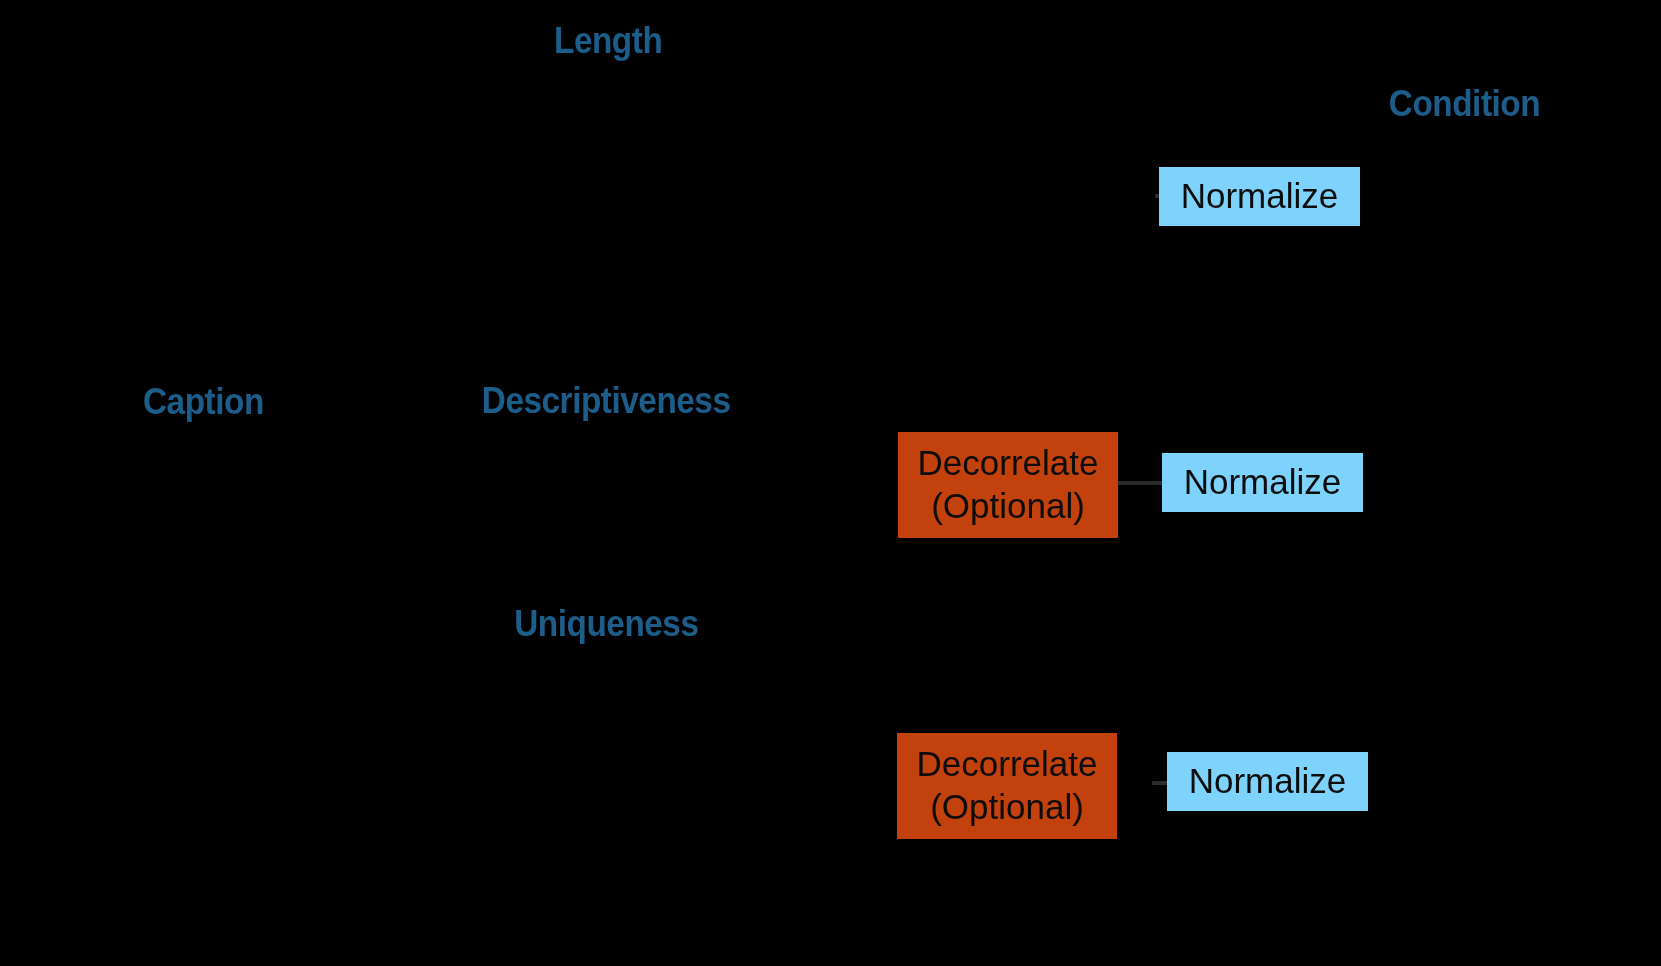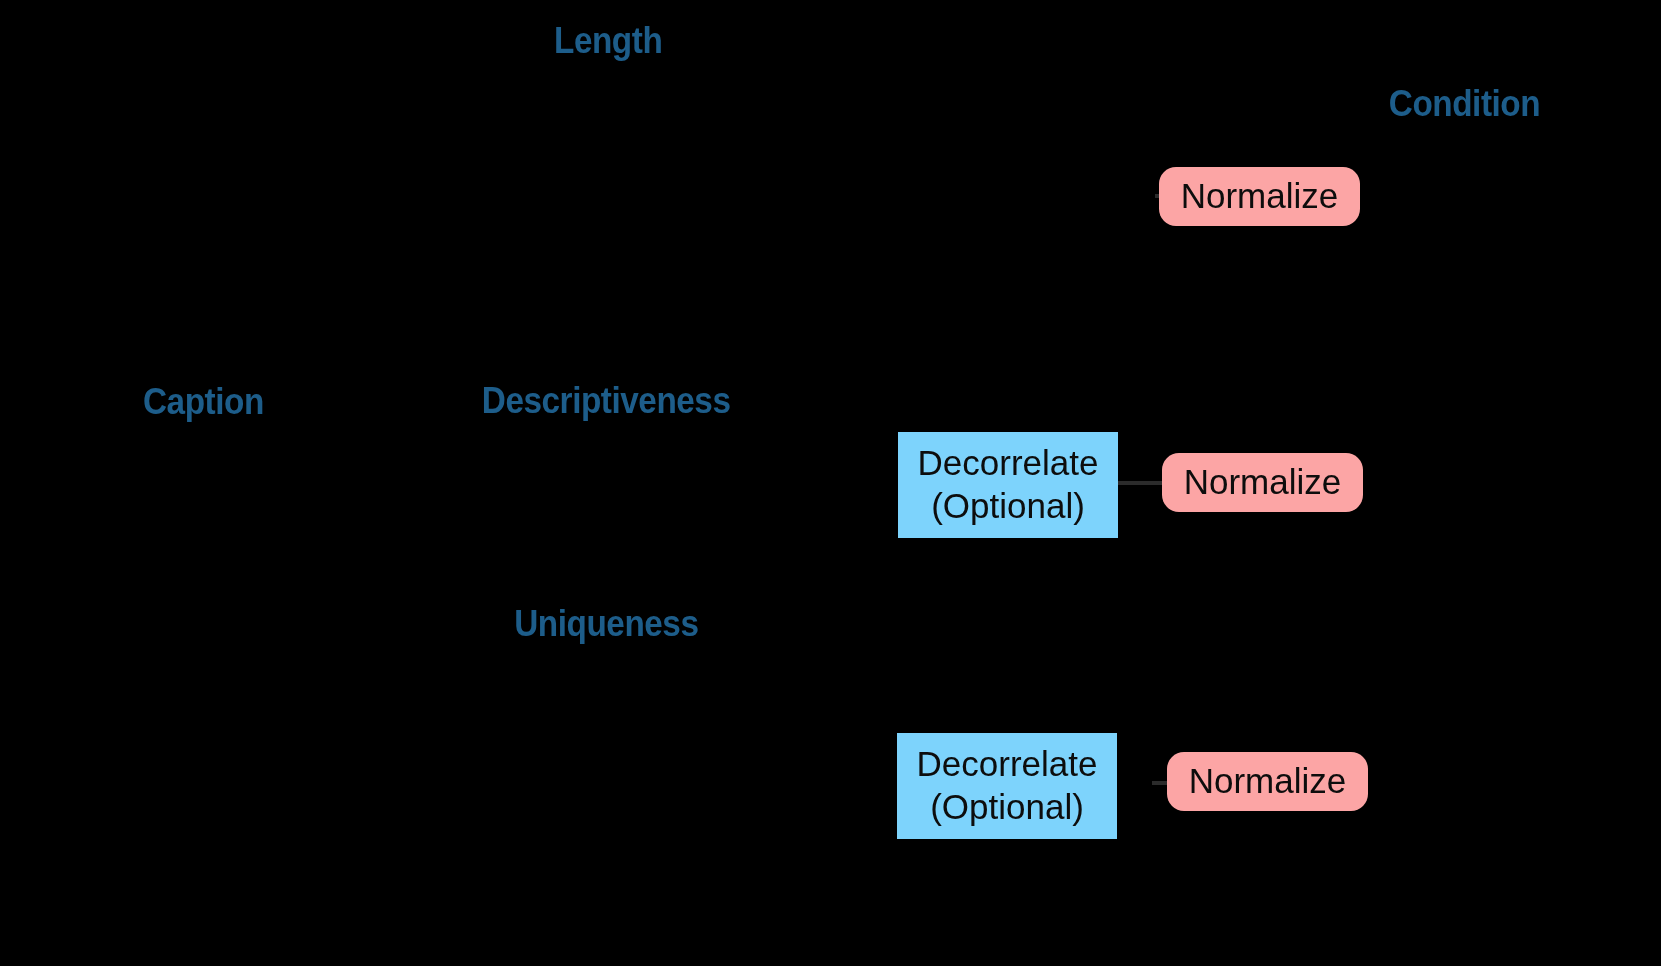--- a/index.html
+++ b/index.html
@@ -42,22 +42,22 @@
     justify-content: center;
     text-align: center;
     color: #0d0d0d;
     font-family: "Liberation Sans", sans-serif;
     font-weight: normal;
     font-size: 35px;
     line-height: 1.22;
     white-space: pre-line;
     padding: 2px 8px;
   }
-  .node.blue  { background: #fca5a5; border-radius: 17px; }
-  .node.peach { background: #7dd3fc; }
+  .node.blue  { background: #7dd3fc; }
+  .node.peach { background: #c2410c; }
 
   
   .edge {
     position: absolute;
     background: #2b2b2b;
   }
 </style>
 </head>
 <body>
 

